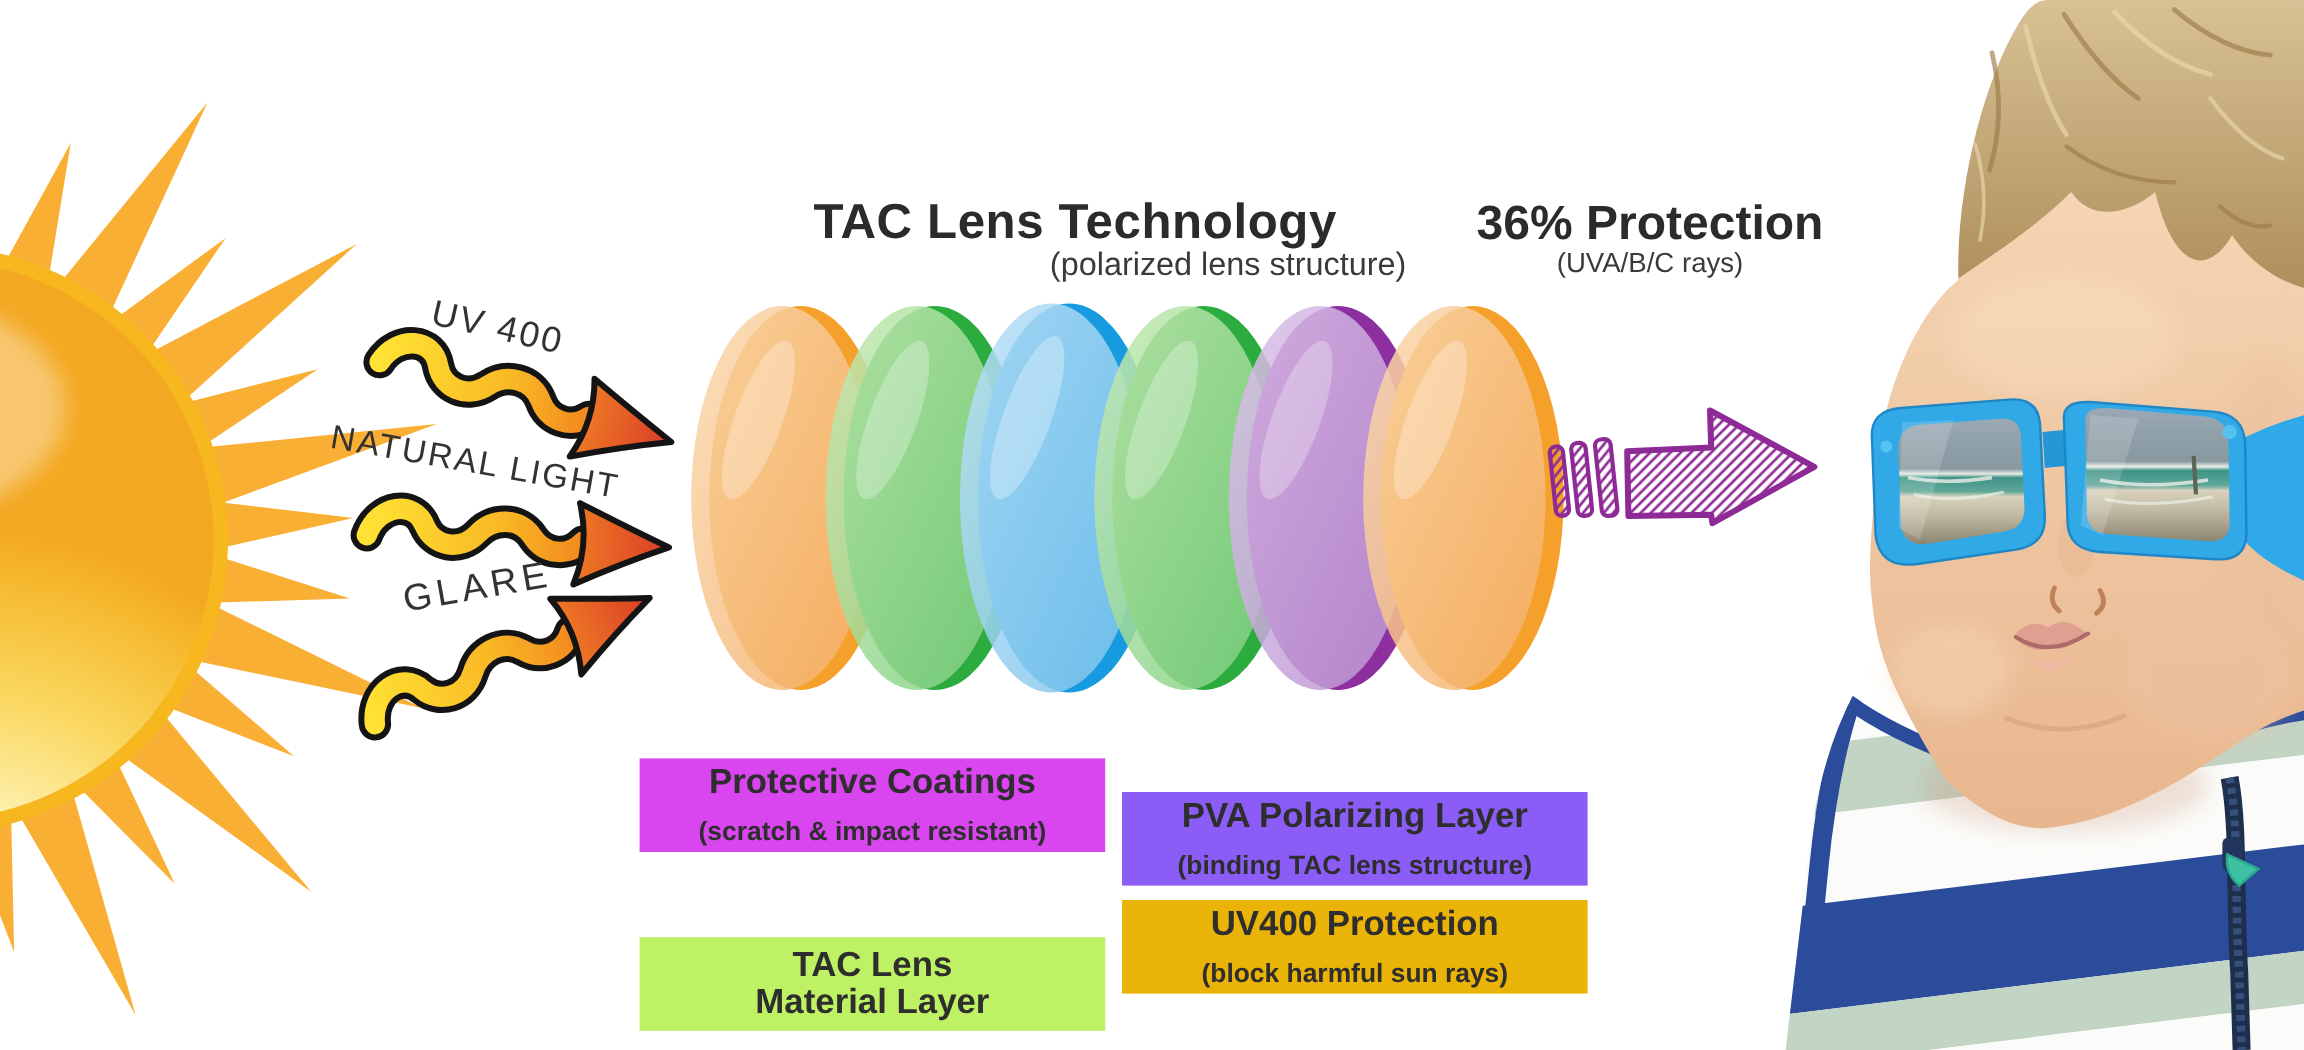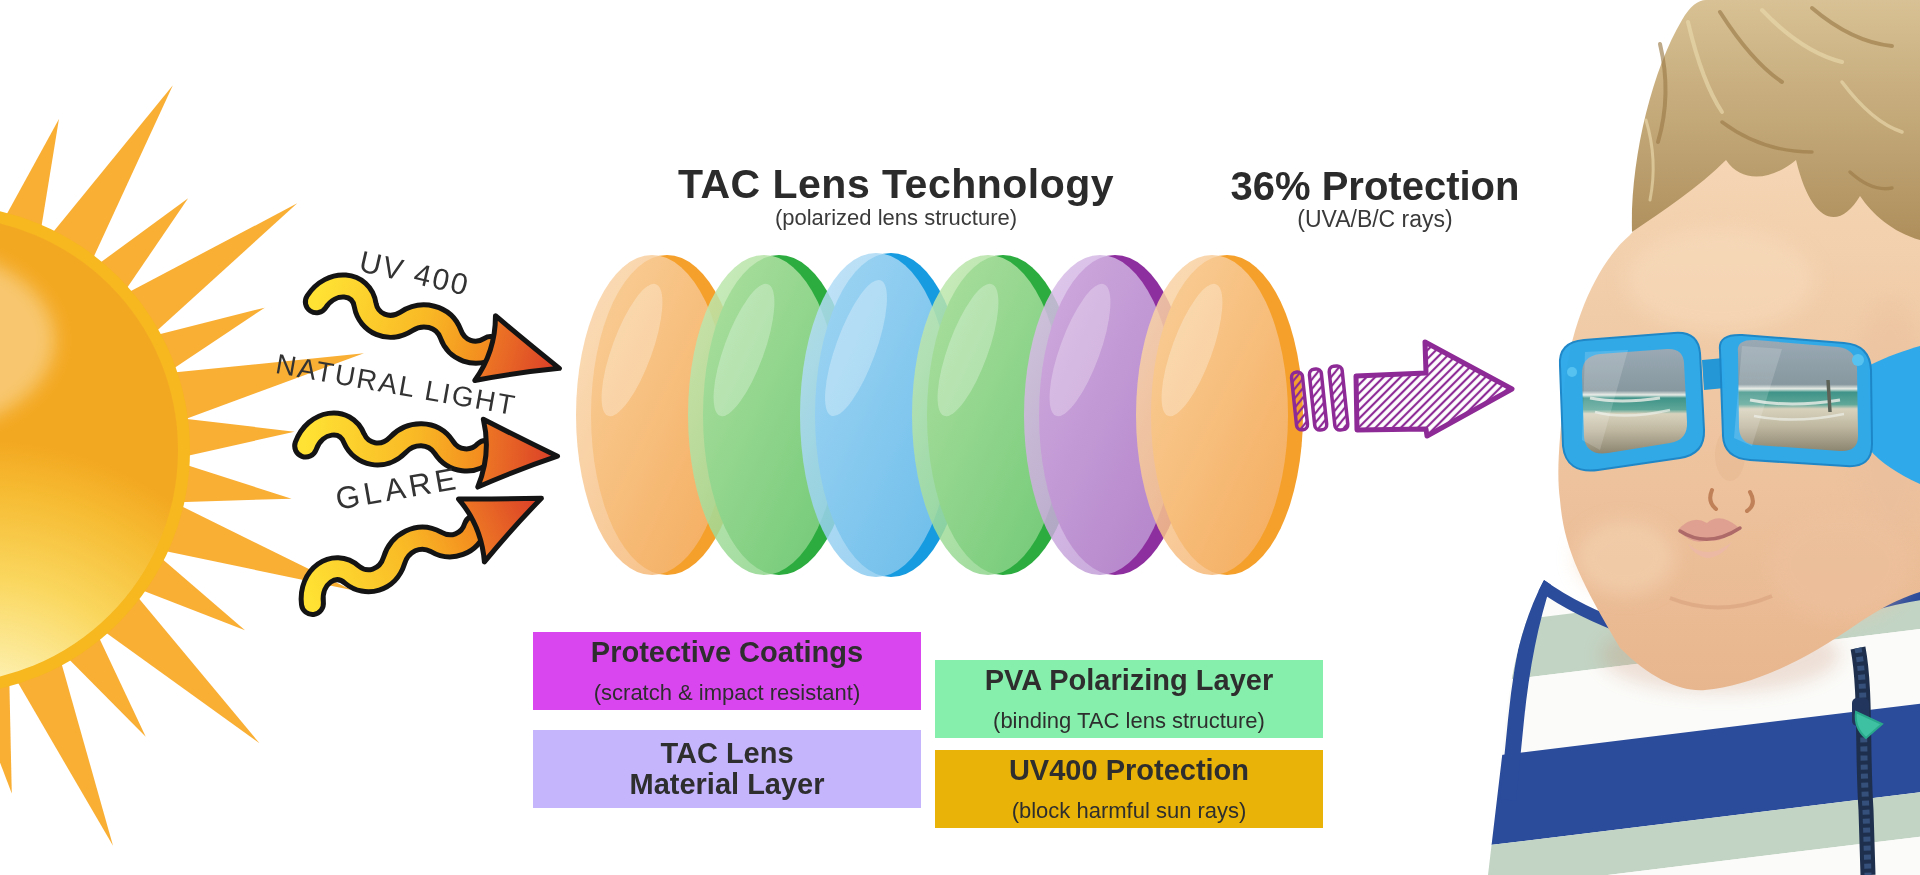--- a/index.html
+++ b/index.html
@@ -2,40 +2,40 @@
 <html><head>
 <meta charset="utf-8">
 <style>
   html,body{margin:0;padding:0;background:#fff;}
   .stage{position:relative;width:1920px;height:875px;overflow:hidden;background:#fff;
          font-family:"Liberation Sans",sans-serif;color:#2b2b2b;}
   .art{position:absolute;left:0;top:0;width:1920px;height:875px;}
 
   .hdr-title{position:absolute;left:620px;top:164px;width:552px;text-align:center;
              font-size:41px;font-weight:800;letter-spacing:0.5px;color:#2b2b2b;line-height:1;}
-  .hdr-sub{position:absolute;left:620px;top:207px;width:552px;text-align:center;
-           font-size:22px;font-weight:400;color:#3a3a3a;line-height:1;}
+  .hdr-sub{position:absolute;left:620px;top:207px;width:552px;text-align:right;
+           font-size:27px;font-weight:400;color:#3a3a3a;line-height:1;}
   .prot-title{position:absolute;left:1150px;top:166px;width:450px;text-align:center;
               font-size:40px;font-weight:800;color:#2b2b2b;line-height:1;}
   .prot-sub{position:absolute;left:1150px;top:208px;width:450px;text-align:center;
             font-size:23px;font-weight:400;color:#3a3a3a;line-height:1;}
 
   .raylabel{position:absolute;font-weight:400;color:#333;white-space:nowrap;line-height:1;}
   .lbl-uv{left:360px;top:246px;font-size:30px;letter-spacing:2px;transform:rotate(13deg);transform-origin:left center;}
   .lbl-nat{left:276px;top:350px;font-size:28px;letter-spacing:2px;transform:rotate(10deg);transform-origin:left center;}
   .lbl-glare{left:336px;top:484px;font-size:31px;letter-spacing:4px;transform:rotate(-10deg);transform-origin:left center;}
 
   .legend-box{position:absolute;width:388px;height:78px;display:flex;flex-direction:column;
               justify-content:center;align-items:center;text-align:center;}
   .legend-box .t{font-size:29px;font-weight:800;color:#2e2e2e;line-height:1.08;}
   .legend-box .t2{font-size:29px;font-weight:700;color:#2e2e2e;line-height:1.08;}
-  .legend-box .s{font-size:22px;font-weight:400;color:#2e2e2e;line-height:1.1;margin-top:13px;}
+  .legend-box .s{font-size:22px;font-weight:700;color:#2e2e2e;line-height:1.1;margin-top:13px;}
   .box1{left:533px;top:632px;background:#d946ef;}
-  .box2{left:935px;top:660px;background:#86efac;justify-content:center;}
-  .box3{left:533px;top:730px;background:#c4b5fd;}
+  .box2{left:935px;top:660px;background:#8b5cf6;justify-content:center;}
+  .box3{left:533px;top:781px;background:#bef264;}
   .box4{left:935px;top:750px;background:#eab308;}
 </style>
 </head>
 <body>
 
 <div class="stage">
 
   <svg class="art" viewBox="0 0 1920 875" aria-hidden="true">
     <defs>
       <radialGradient id="sunDisc" gradientUnits="userSpaceOnUse" cx="35" cy="320" r="330">

